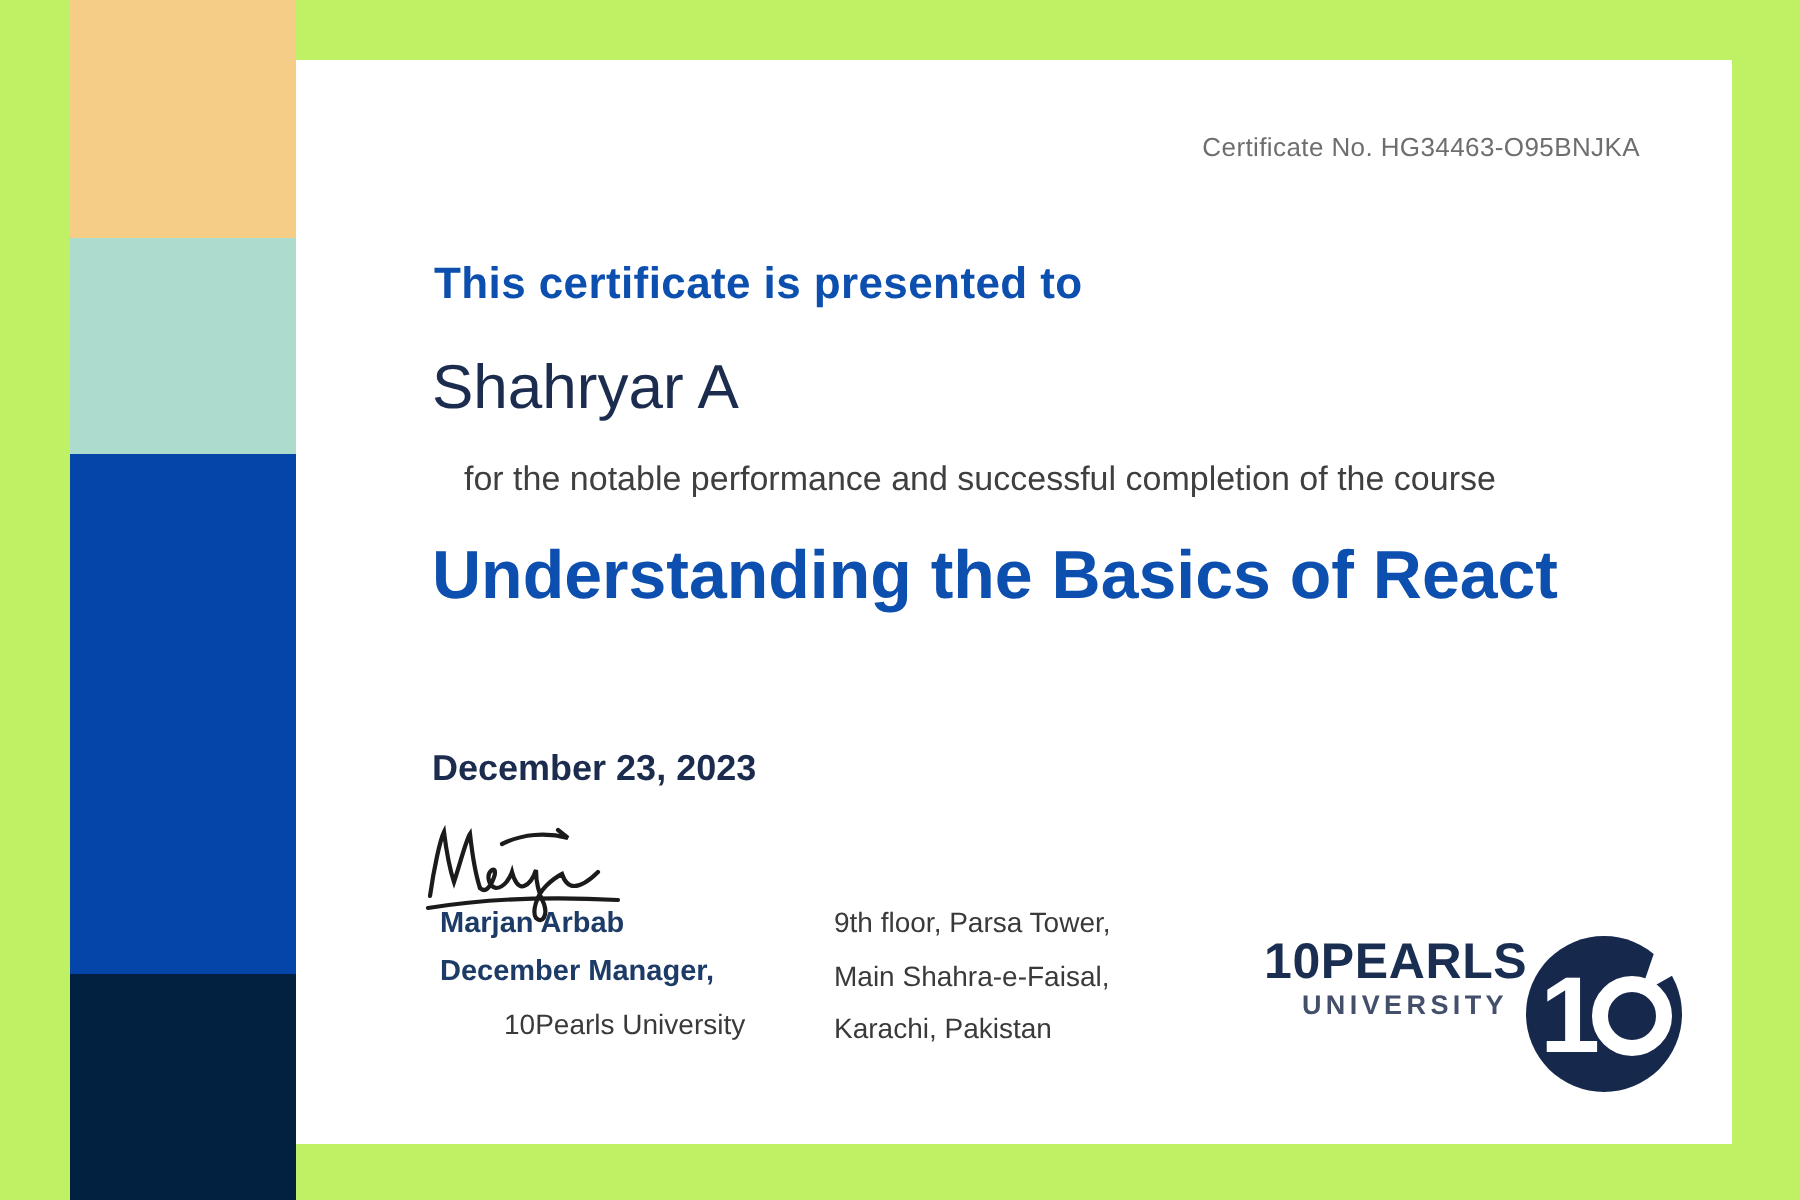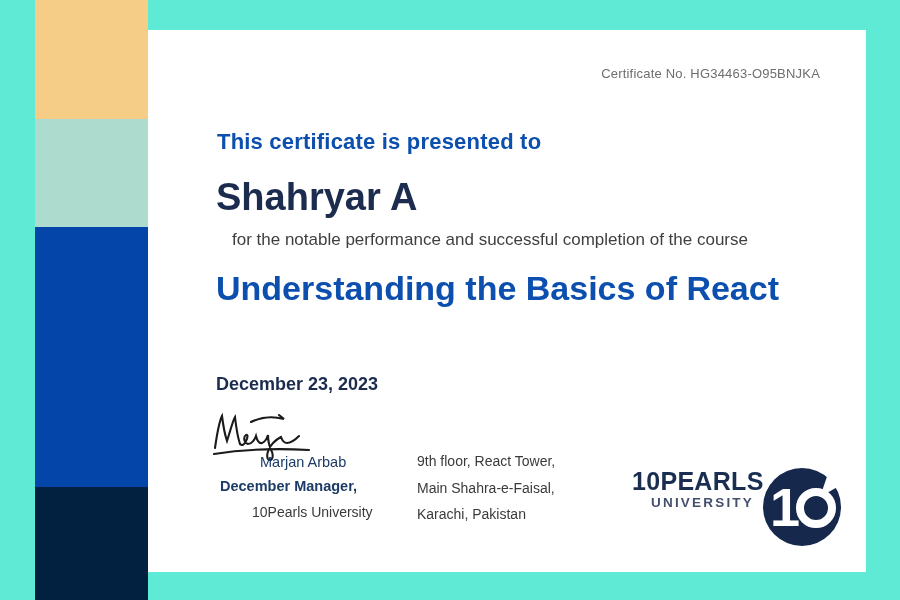--- a/index.html
+++ b/index.html
@@ -1,47 +1,47 @@
 <!DOCTYPE html>
 <html><head>
 <meta charset="utf-8">
 <style>
   * { margin:0; padding:0; box-sizing:border-box; }
   html,body { width:900px; height:600px; overflow:hidden; }
   body { font-family:"Liberation Sans", sans-serif; background:#f6f5f2; position:relative; }
 
-  .page { position:absolute; inset:0; width:900px; height:600px; background:#5eead4;padding-left:19px; }
+  .page { position:absolute; inset:0; width:900px; height:600px; background:#bef264;padding-left:19px; }
 
   
   .stripe { position:absolute; left:35px; top:0; width:113px; height:600px; }
   .stripe .seg { position:absolute; left:0; width:113px; }
   .seg-orange { top:0;   height:119px; background:#f5cd86; }
   .seg-mint   { top:119px; height:108px; background:#addbce; }
   .seg-blue   { top:227px; height:260px; background:#0345a8; }
   .seg-navy   { top:487px; height:113px; background:#02203f; }
 
   
   .card { position:absolute; left:148px; top:30px; width:718px; height:542px; background:#ffffff; }
 
   .cert-no { position:absolute; top:66px; right:80px; font-size:13px; color:#6e6e6e; letter-spacing:.2px; }
 
   .presented-to { position:absolute; left:217px; top:129px; font-size:22px; font-weight:bold; color:#0c4fae; letter-spacing:.2px; }
 
-  .recipient { position:absolute; left:216px; top:176px; font-size:38px; font-weight:bold; color:#1b2c4e; }
+  .recipient { position:absolute; left:216px; top:176px; font-size:31px; font-weight:normal; color:#1b2c4e; }
 
   .subtitle { position:absolute; left:232px; top:230px; font-size:17px; color:#3f3f3f;text-align:right; }
 
   .course-title { position:absolute; left:216px; top:264px; width:590px; font-size:34px; line-height:48px; font-weight:bold; color:#0c4fae; }
 
   .date { position:absolute; left:216px; top:374px; font-size:18px; font-weight:bold; color:#1b2c4e;text-align:center; }
 
   .signature { position:absolute; left:211px; top:412px; width:110px; height:52px; }
 
   .signer { position:absolute; left:220px; top:454px; }
-  .signer .name  { font-size:14.5px; font-weight:normal; color:#1c3b66; margin-bottom:8px;margin-left:40px; }
+  .signer .name  { font-size:14.5px; font-weight:bold; color:#1c3b66; margin-bottom:8px; }
   .signer .title { font-size:14.5px; font-weight:bold; color:#1c3b66; margin-bottom:10px; }
   .signer .org   { font-size:14px; color:#3a3a3a;margin-left:32px; }
 
   .address { position:absolute; left:417px; top:453px; font-size:14px; color:#3a3a3a; }
   .address div { margin-bottom:10.5px; }
 
   .logo { position:absolute; left:632px; top:466px; }
   .logo-text { display:inline-block; width:122px; text-align:right; vertical-align:top; margin-top:3px; }
   .logo-brand { font-size:25px; font-weight:bold; color:#1a2e52; letter-spacing:.3px; line-height:25px; }
   .logo-sub   { font-size:13.5px; color:#44506b; letter-spacing:2.2px; line-height:15px; margin-top:1px;font-weight:bold; }
@@ -82,21 +82,21 @@
     </g>
   </svg>
 
   <div class="signer">
     <div class="name">Marjan Arbab</div>
     <div class="title">December Manager,</div>
     <div class="org">10Pearls University</div>
   </div>
 
   <div class="address">
-    <div>9th floor, React Tower,</div>
+    <div>9th floor, Parsa Tower,</div>
     <div>Main Shahra-e-Faisal,</div>
     <div>Karachi, Pakistan</div>
   </div>
 
   <div class="logo">
     <div class="logo-text">
       <div class="logo-brand">10PEARLS</div>
       <div class="logo-sub">UNIVERSITY</div>
     </div>
     <svg class="logo-mark" width="82" height="82" viewBox="-41 -41 82 82">

